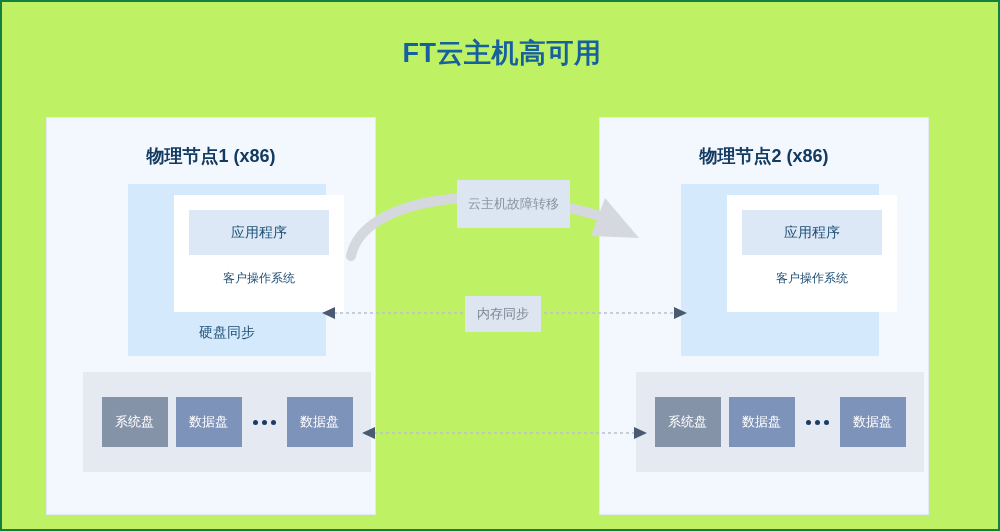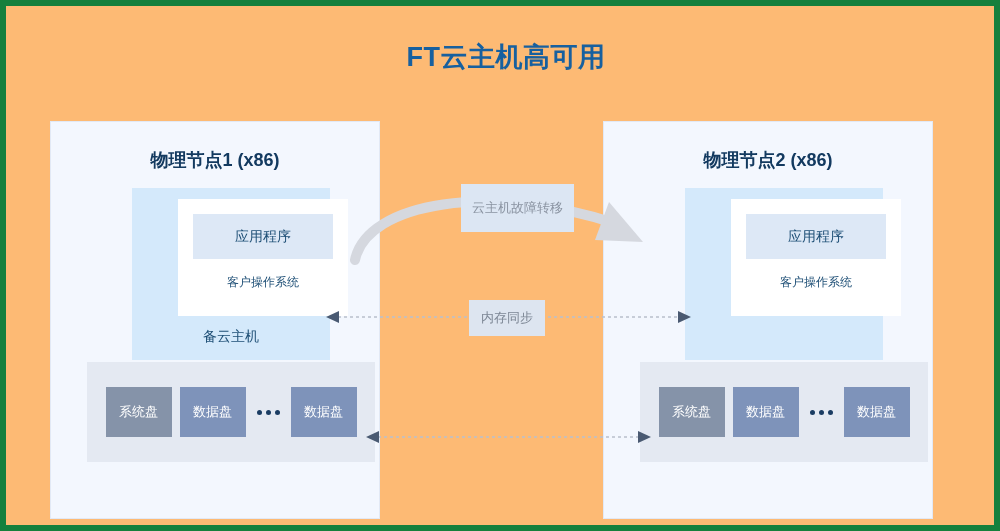--- a/index.html
+++ b/index.html
@@ -7,23 +7,23 @@
     padding: 0;
     background: #ffffff;
   }
   body {
     font-family: "Liberation Sans", "DejaVu Sans", sans-serif;
   }
   #canvas {
     position: relative;
     width: 1000px;
     height: 531px;
-    background: #fdba74;
-    box-sizing: border-box;
-    border: 6px solid #15803d;
+    background: #bef264;
+    box-sizing: border-box;
+    border: 2px solid #15803d;
     overflow: hidden;
   }
 
   
   .title {
     position: absolute;
     left: 0;
     top: 33px;
     width: 1000px;
     text-align: center;
@@ -110,21 +110,21 @@
     bottom: 14px;
     width: 100%;
     text-align: center;
     font-size: 14px;
     color: #1d4e75;
   }
 
   
   .disk-group {
     position: absolute;
-    top: 356px;
+    top: 370px;
     width: 288px;
     height: 100px;
     background: #e4e9f2;
     box-sizing: border-box;
   }
   #disk-group-1 { left: 81px; }
   #disk-group-2 { left: 634px; }
 
   .disk-row {
     position: absolute;
@@ -214,21 +214,21 @@
     <div class="node-title">物理节点1 (x86)</div>
   </div>
 
   <div class="vm-outer" id="vm-outer-1">
     <div class="vm-inner">
       <div class="app-box">
         <span class="app-box-label">应用程序</span>
       </div>
       <div class="guest-os-label">客户操作系统</div>
     </div>
-    <div class="vm-role-label">备云主机</div>
+    <div class="vm-role-label">硬盘同步</div>
   </div>
 
   <div class="disk-group" id="disk-group-1">
     <div class="disk-row">
       <div class="disk-box system">系统盘</div>
       <div class="disk-box data">数据盘</div>
       <div class="disk-ellipsis">
           <i></i>
           <i></i>
           <i></i>

